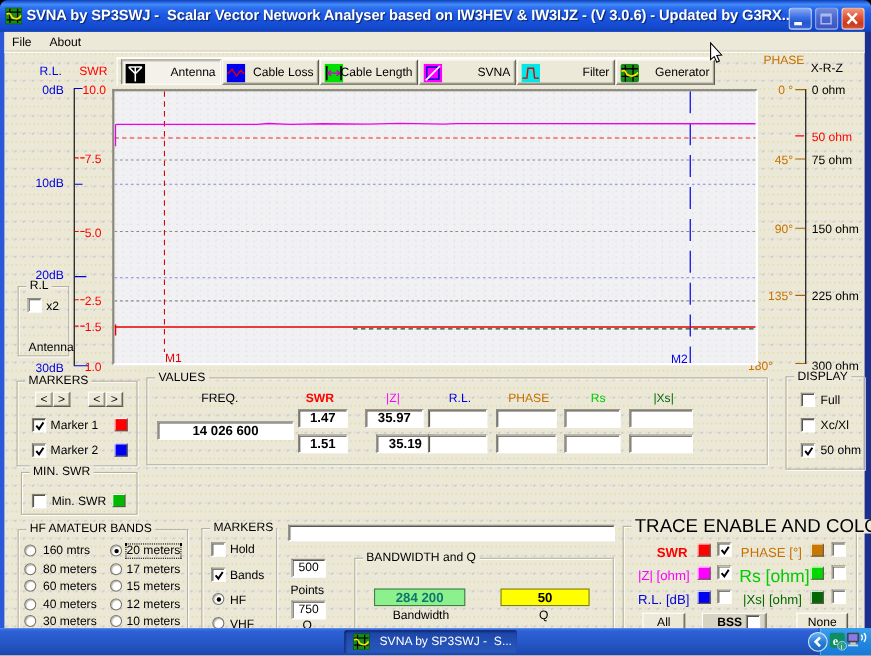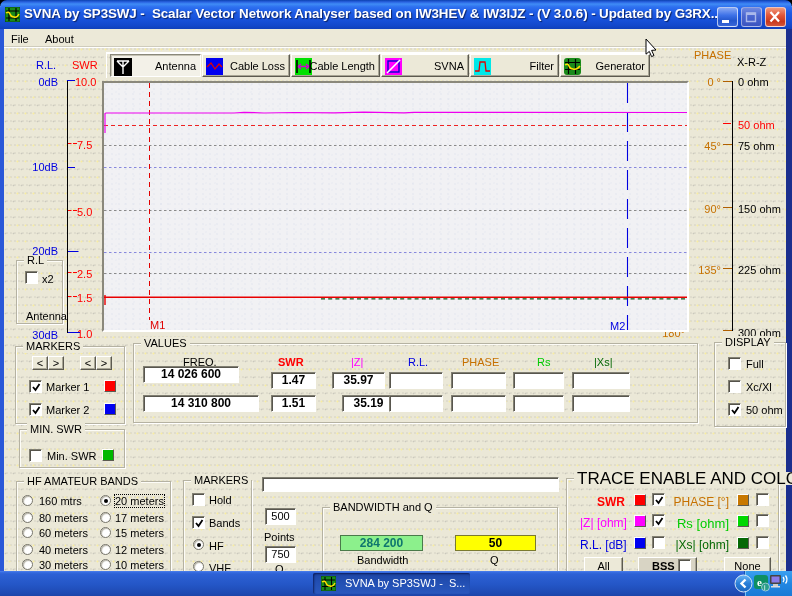--- a/index.html
+++ b/index.html
@@ -189,21 +189,21 @@
   <path d="M7,2.5 H15 M8,89.5 H15 M8,173.5 H18.5 M8,254.5 H20" stroke="#0000e0" stroke-width="1"></path>
   <path d="M8,65.5 H11.5 M13,65.5 H17 M8,132.5 H11.5 M13,132.5 H17 M8,194.5 H11.5 M13,194.5 H17 M8,218.5 H11.5 M13,218.5 H17" stroke="#f00" stroke-width="1"></path>
 </svg>
 
 <span class="lbl o" style="left:694px;top:49px">PHASE</span>
 <span class="lbl" style="left:737px;top:56px">X-R-Z</span>
 <span class="lbl o" style="left:670px;top:76px;width:51px;text-align:right">0 °</span>
 <span class="lbl o" style="left:670px;top:140px;width:51px;text-align:right">45°</span>
 <span class="lbl o" style="left:670px;top:203px;width:51px;text-align:right">90°</span>
 <span class="lbl o" style="left:670px;top:264px;width:51px;text-align:right">135°</span>
-<span class="lbl o" style="left:634px;top:327px;width:51px;text-align:right">180°</span>
+<span class="lbl o" style="left:680px;top:327px;width:51px;text-align:left">180°</span>
 <span class="lbl" style="left:738px;top:76px">0 ohm</span>
 <span class="lbl r" style="left:738px;top:119px">50 ohm</span>
 <span class="lbl" style="left:738px;top:140px">75 ohm</span>
 <span class="lbl" style="left:738px;top:203px">150 ohm</span>
 <span class="lbl" style="left:738px;top:264px">225 ohm</span>
 <span class="lbl" style="left:738px;top:327px">300 ohm</span>
 <svg class="abs" style="left:720px;top:78px" width="16" height="258">
   <path d="M12.5,3 V253" stroke="#000" stroke-width="1"></path>
   <path d="M3,3.5 H12 M3,66.5 H12 M3,129.5 H12 M3,190.5 H12 M3,252.5 H12" stroke="#b06000" stroke-width="1"></path>
   <path d="M3,45.5 H11" stroke="#f00" stroke-width="1"></path>
@@ -258,28 +258,27 @@
 
 <div class="grp" style="left:133px;top:343px;width:565px;height:80px">
   <span class="gt">VALUES</span>
   <span class="lbl" style="left:49px;top:12px">FREQ.</span>
   <span class="lbl r" style="left:144px;top:12px;font-weight:bold">SWR</span>
   <span class="lbl m" style="left:217px;top:12px">|Z|</span>
   <span class="lbl b" style="left:274px;top:12px">R.L.</span>
   <span class="lbl o" style="left:328px;top:12px">PHASE</span>
   <span class="lbl g" style="left:403px;top:12px">Rs</span>
   <span class="lbl dg" style="left:460px;top:12px">|Xs|</span>
-  <div class="fld" style="left:9px;top:22px;width:96px;height:17px">14 026 600</div>
+  <div class="fld" style="left:9px;top:39px;width:124px;height:17px">14 026 600</div>
   <div class="fld" style="left:137px;top:28px;width:45px;height:17px">1.47</div>
   <div class="fld" style="left:198px;top:28px;width:53px;height:17px">35.97</div>
   <div class="fld" style="left:255px;top:28px;width:54px;height:17px"></div>
   <div class="fld" style="left:317px;top:28px;width:55px;height:17px"></div>
   <div class="fld" style="left:379px;top:28px;width:51px;height:17px"></div>
   <div class="fld" style="left:438px;top:28px;width:58px;height:17px"></div>
-  <div class="fld" style="left:9px;top:51px;width:116px;height:17px">14 310 800</div>
   <div class="fld" style="left:137px;top:51px;width:45px;height:17px">1.51</div>
   <div class="fld" style="left:208px;top:51px;width:53px;height:17px">35.19</div>
   <div class="fld" style="left:255px;top:51px;width:54px;height:17px"></div>
   <div class="fld" style="left:317px;top:51px;width:55px;height:17px"></div>
   <div class="fld" style="left:379px;top:51px;width:51px;height:17px"></div>
   <div class="fld" style="left:438px;top:51px;width:58px;height:17px"></div>
 </div>
 
 <div class="grp" style="left:714px;top:342px;width:72px;height:85px">
   <span class="gt">DISPLAY</span>
@@ -372,21 +371,21 @@
   <span class="lbl o" style="left:105px;top:16px;width:57px;text-align:right;font-size:12px">PHASE [°]</span>
   <div class="csq" style="left:170px;top:15px;background:#c87800"></div>
   <div class="cb" style="left:189px;top:14px"></div>
   <span class="lbl m" style="left:13px;top:37px;width:45px;text-align:right;font-size:12px">|Z| [ohm]</span>
   <div class="csq" style="left:67px;top:36px;background:#ff00ff"></div>
   <div class="cb" style="left:85px;top:35px">
       <svg width="11" height="11">
         <path d="M2,5 l2.5,3 l4,-6" stroke="#000" stroke-width="1.8" fill="none"></path>
       </svg>
     </div>
-  <span class="lbl g" style="left:105px;top:37px;width:57px;text-align:right;font-size:13px">Rs [ohm]</span>
+  <span class="lbl g" style="left:105px;top:37px;width:57px;text-align:right;font-size:16px">Rs [ohm]</span>
   <div class="csq" style="left:170px;top:36px;background:#00d800"></div>
   <div class="cb" style="left:189px;top:35px"></div>
   <span class="lbl b" style="left:13px;top:59px;width:45px;text-align:right;font-size:12px">R.L. [dB]</span>
   <div class="csq" style="left:67px;top:58px;background:#0000f0"></div>
   <div class="cb" style="left:85px;top:57px"></div>
   <span class="lbl dg" style="left:105px;top:59px;width:57px;text-align:right;font-size:12px">|Xs| [ohm]</span>
   <div class="csq" style="left:170px;top:58px;background:#056805"></div>
   <div class="cb" style="left:189px;top:57px"></div>
   <div class="btn3d" style="left:17px;top:78px;width:39px;height:18px;line-height:16px">All</div>
   <div class="btn3d" style="left:71px;top:78px;width:59px;height:18px;background:#d8d4c4;font-weight:bold;line-height:16px;text-align:left;padding-left:13px">BSS</div>

